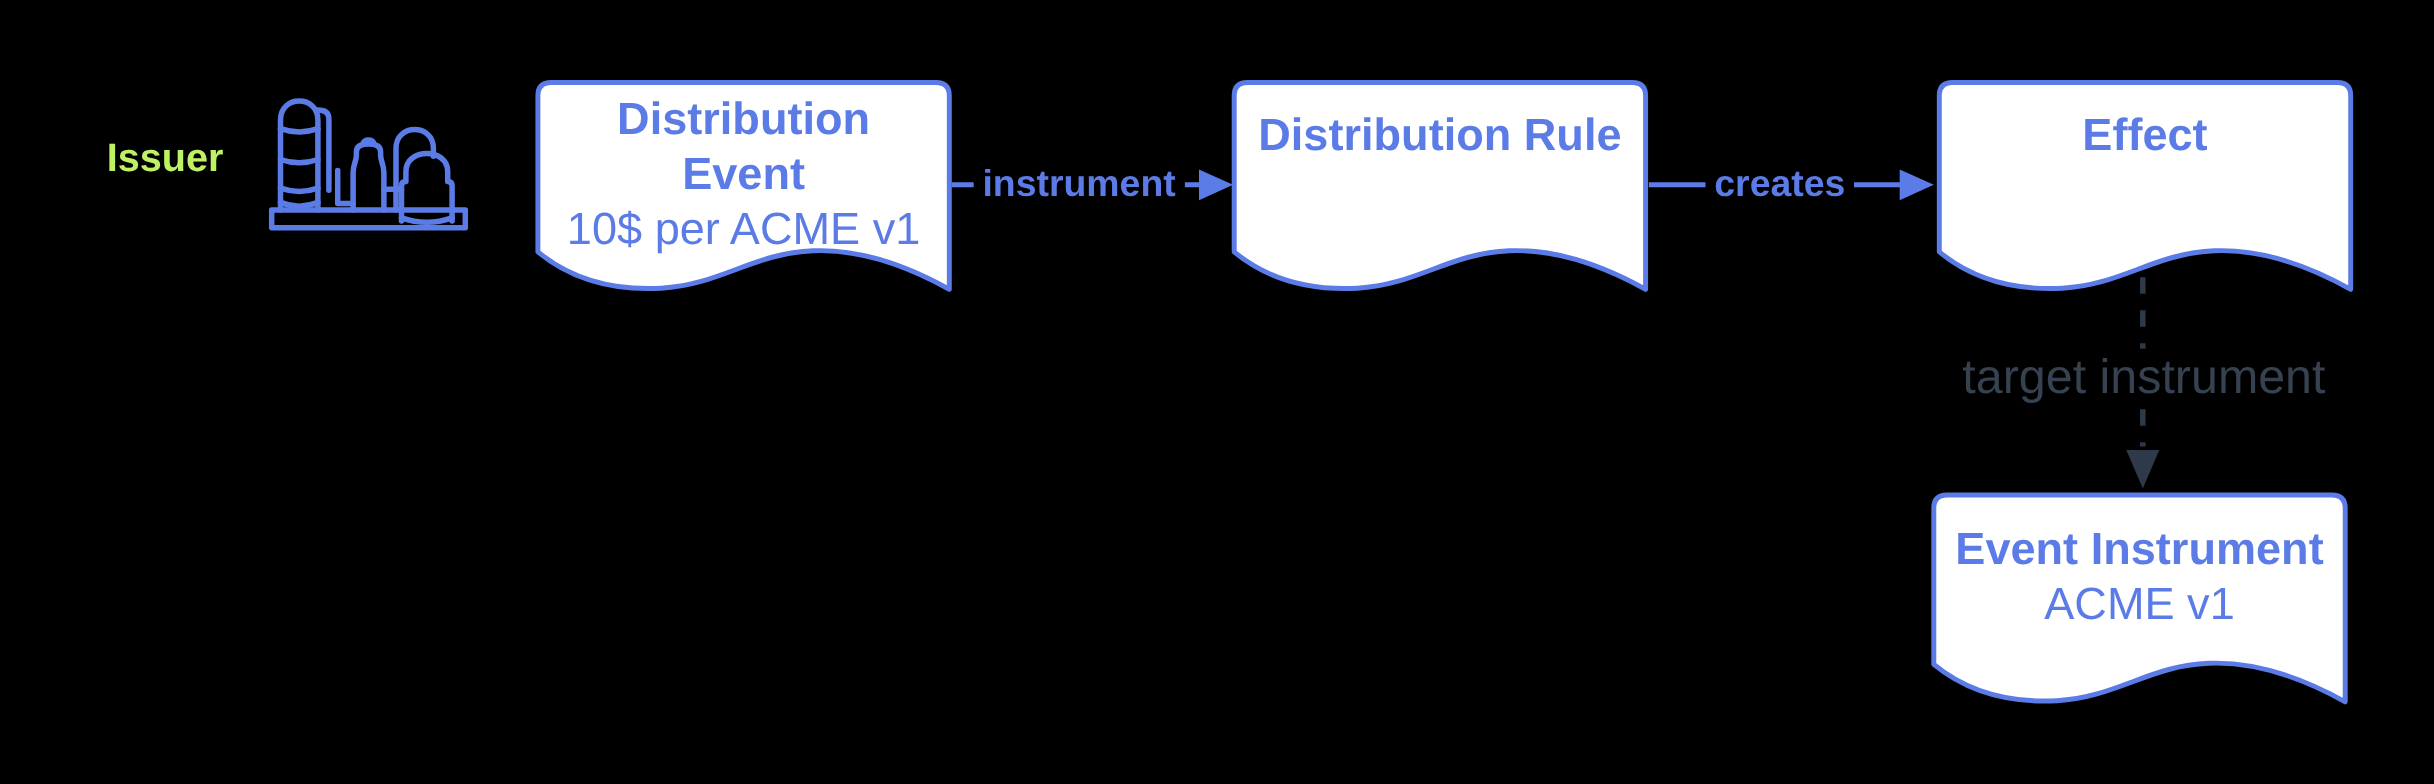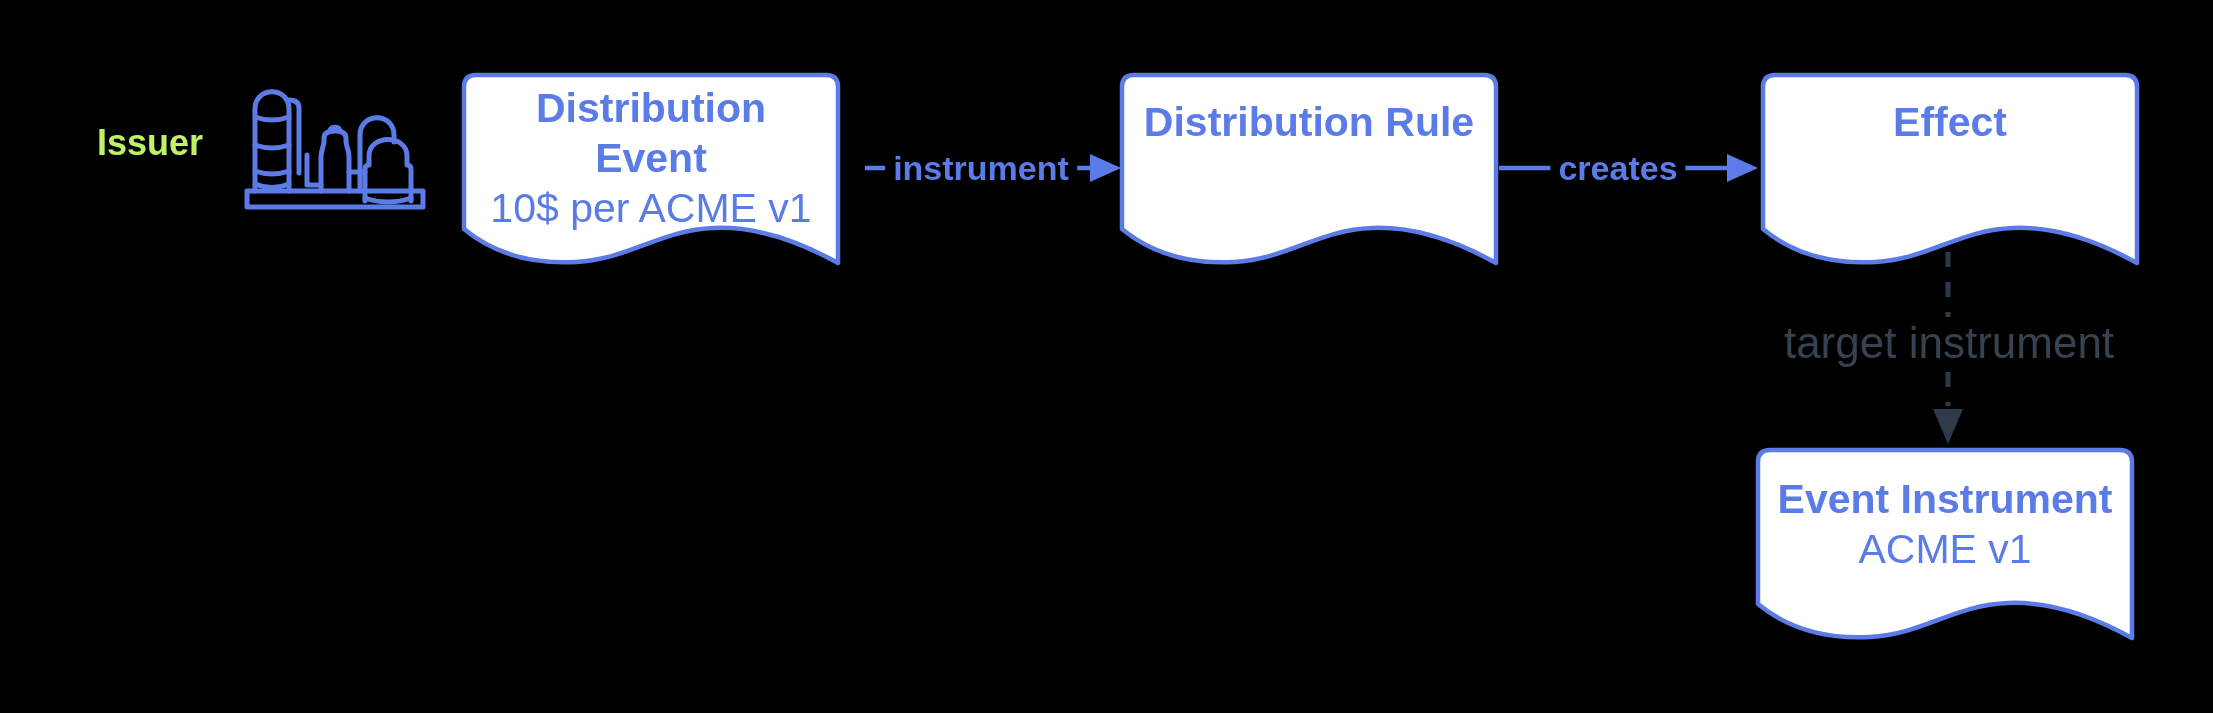--- a/index.html
+++ b/index.html
@@ -12,21 +12,21 @@
   }
   
   .issuer-label{
     position:absolute;left:150px;top:143px;
     transform:translate(-50%,-50%);
     color:#bef264;font-size:36px;font-weight:bold;white-space:nowrap;
   }
   .factory{position:absolute;left:243px;top:74px;width:184px;height:138px;}
   
   .doc-node{position:absolute;width:378px;height:202px;}
-  #n1{left:462px;top:71px;}
+  #n1{left:487px;top:71px;}
   #n2{left:1120px;top:71px;}
   #n3{left:1761px;top:71px;}
   #n4{left:1756px;top:446px;}
   .doc-shape{position:absolute;left:0;top:0;width:378px;height:202px;overflow:visible;}
   .doc-text{
     position:absolute;left:9px;right:9px;text-align:center;
     line-height:50px;color:#5b7ce6;font-size:41px;
   }
   #n1 .doc-text{top:12px;}
   #n2 .doc-text{top:26px;}

